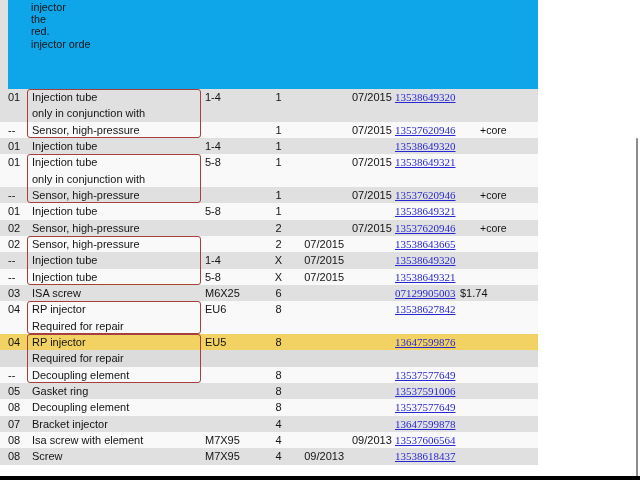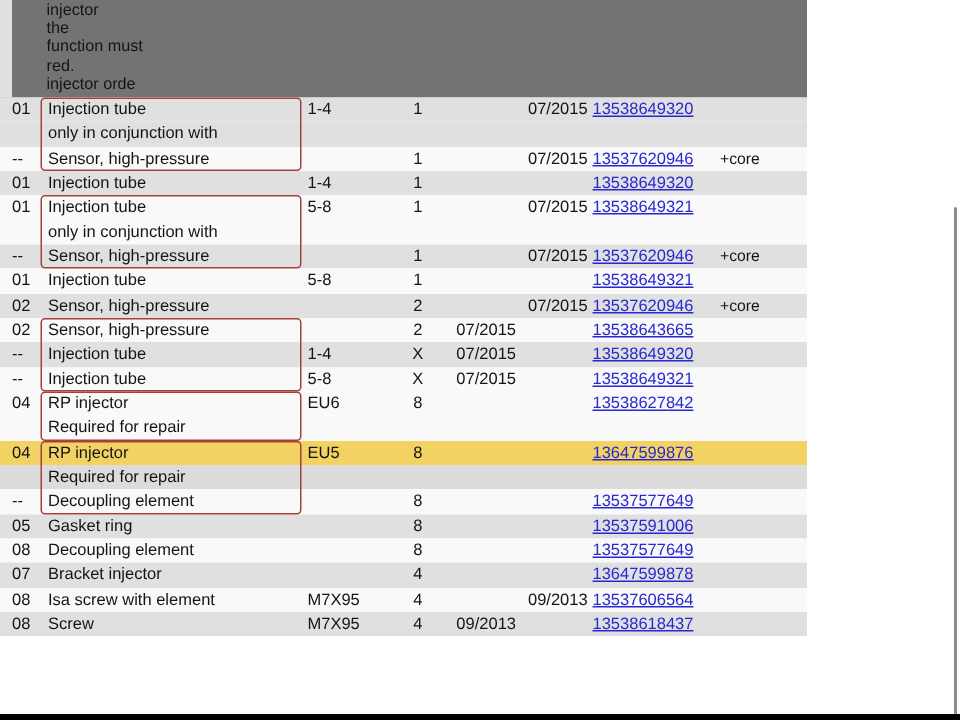--- a/index.html
+++ b/index.html
@@ -2,21 +2,21 @@
 <html><head>
 <meta charset="utf-8">
 <style>
   html,body{margin:0;padding:0;background:#fff;}
   .screen{
     position:relative;width:640px;height:480px;overflow:hidden;background:#fff;
     font-family:"Liberation Sans",sans-serif;color:#141414;
   }
   .table-area{position:absolute;left:0;top:0;width:538px;}
   
-  .topnote{position:relative;height:65px;background:#737373;text-decoration:underline;}
+  .topnote{position:relative;height:89px;background:#0ea5e9;text-decoration:underline;}
   .topnote .numstrip{position:absolute;left:0;top:0;width:8px;height:100%;background:#e0e0e0;}
   .tn-lines{position:absolute;left:31px;top:1px;font-size:10.8px;line-height:12.2px;}
   
   .group{position:relative;}
   .line{position:relative;height:16.34px;line-height:16.45px;font-size:11px;}
   .bg-gray{background:#e0e0e0;}
   .bg-white{background:#f9f9f9;}
   .bg-yellow{background:#f2d262;}
   .bg-notegray{background:#dcdcdc;}
   .box{
@@ -24,38 +24,37 @@
     border:1px solid #a5403a;border-radius:3px;pointer-events:none;z-index:2;
   }
   .cell{position:absolute;top:0;height:100%;white-space:nowrap;}
   .c-num{left:8px;}
   .c-desc{left:32px;}
   .c-spec{left:205px;}
   .c-qty{left:269px;width:19px;text-align:center;}
   .c-d1{left:300px;width:44px;text-align:right;}
   .c-d2{left:352px;}
   .c-part{left:395px;}
-  a.part{color:#2828d2;text-decoration:underline;cursor:pointer;}
+  a.part{color:#2828d2;text-decoration:underline;cursor:pointer;font-family:Liberation Serif, serif;}
   .c-price{left:460px;}
   .c-core{left:480px;font-size:10.5px;}
   
   .scrollbar{position:absolute;left:636px;top:138px;width:2px;height:342px;background:#8c8c8c;border-radius:2px;z-index:5;}
   .bottombar{position:absolute;left:0;top:476px;width:640px;height:4px;background:#000;z-index:6;}
 </style>
 </head>
 <body>
 
 <div class="screen">
   <div class="table-area">
     <div class="topnote">
       <div class="numstrip"></div>
       <div class="tn-lines">
           <div>injector</div>
           <div>the</div>
-          <div>function must</div>
           <div>red.</div>
           <div>injector orde</div>
         </div>
     </div>
     <div>
         <div class="group">
           <div class="line bg-gray">
             <span class="cell c-num">01</span>
             <span class="cell c-desc">Injection tube</span>
             <span class="cell c-spec">1-4</span>
@@ -142,20 +141,30 @@
           </div>
           <div class="line bg-white">
             <span class="cell c-num">--</span>
             <span class="cell c-desc">Injection tube</span>
             <span class="cell c-spec">5-8</span>
             <span class="cell c-qty">X</span>
             <span class="cell c-d1">07/2015</span>
             <a class="cell c-part part" href="#">13538649321</a>
           </div>
           <div class="box"></div>
+        </div>
+        <div class="group">
+          <div class="line bg-gray">
+            <span class="cell c-num">03</span>
+            <span class="cell c-desc">ISA screw</span>
+            <span class="cell c-spec">M6X25</span>
+            <span class="cell c-qty">6</span>
+            <a class="cell c-part part" href="#">07129905003</a>
+            <span class="cell c-price">$1.74</span>
+          </div>
         </div>
         <div class="group">
           <div class="line bg-white">
             <span class="cell c-num">04</span>
             <span class="cell c-desc">RP injector</span>
             <span class="cell c-spec">EU6</span>
             <span class="cell c-qty">8</span>
             <a class="cell c-part part" href="#">13538627842</a>
           </div>
           <div class="line bg-white">

